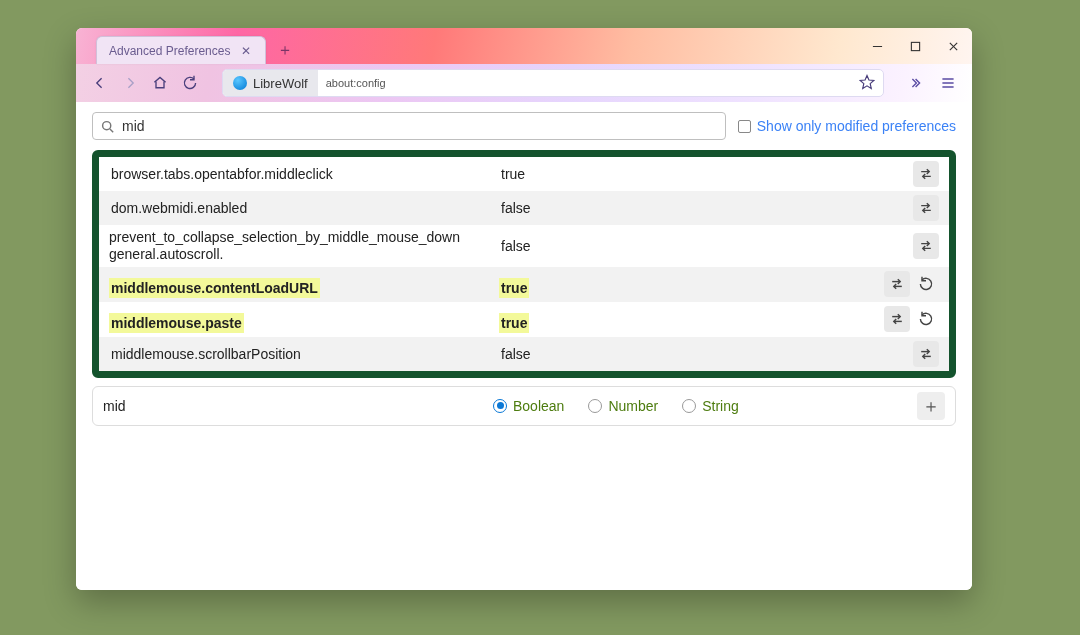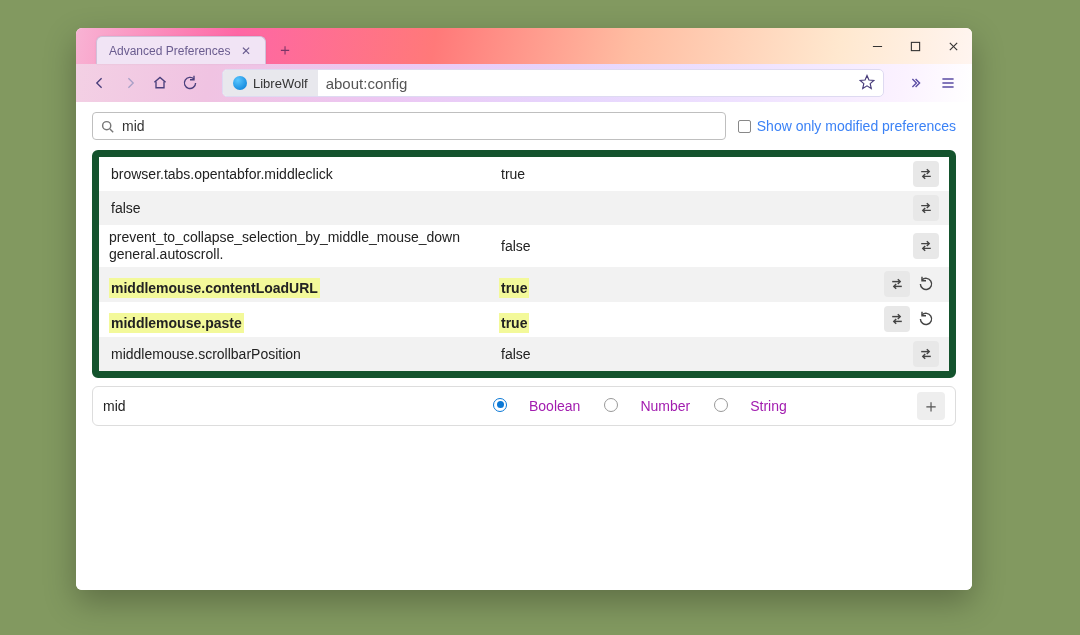--- a/index.html
+++ b/index.html
@@ -62,21 +62,21 @@
     flex:1; display:flex;align-items:center;
     background:#fff;
     border:1px solid #dedaf1;
     border-radius:5px;
     height:28px;
     margin:0 10px 0 16px;
     overflow:hidden;
   }
   .identity { height:100%; display:flex;align-items:center;background:#e8e8ed;padding:0 10px;gap:6px;font-size:13px;color:#333;}
   .identity .globe{width:14px;height:14px;border-radius:50%;background:radial-gradient(circle at 35% 30%,#5ac7ff,#0078d4);}
-  .url-text { padding:0 8px;color:#555;font-size:15px;}
+  .url-text { padding:0 8px;color:#555;font-size:11px;}
   .star { margin:0 8px 0 auto; cursor:pointer;}
   .star svg{width:16px;height:16px;fill:none;stroke:#4a3f7c;stroke-width:1.5;}
   .rt { display:flex;align-items:center;gap:6px;margin-left:4px;}
   .rt .nav-btn{color:#594aa3;}
   .rt .nav-btn svg{stroke:#594aa3;}
   
   .content { flex:1; background:#fff; padding:10px 16px 0 16px; overflow:auto;}
   .searchrow { display:flex; align-items:center; gap:12px; margin-bottom:10px;}
   .searchbox {
     flex:1; display:flex;align-items:center;
@@ -95,21 +95,21 @@
   .prow .pval{width:150px;}
   .prow .hl{display:inline-block;padding:2px 2px;}
   .prow .fill{flex:1;}
   .icon-btn{width:26px;height:26px;border-radius:4px;display:flex;align-items:center;justify-content:center;margin-left:3px; cursor:pointer;}
   .icon-btn.grey{background:#e8e8e8;}
   .icon-btn svg{width:16px;height:16px;stroke:#444;stroke-width:1.8;fill:none;}
   
   .newpref-wrap{margin-top:8px;border:1px solid #ddd;border-radius:6px;}
   .newpref-wrap .prow{min-height:38px;}
   .rgroup{display:flex;align-items:center;gap:24px;}
-  .radio{display:flex;align-items:flex-start;gap:22px;font-size:14px;color:#a21caf;cursor:pointer;}
+  .radio{display:flex;align-items:center;gap:6px;font-size:14px;color:#4d7c0f;cursor:pointer;}
   .rdot{width:14px;height:14px;border-radius:50%;border:1.5px solid #999;position:relative;}
   .rdot.sel{border-color:#0a78d6;}
   .rdot.sel::after{content:"";position:absolute;inset:2.5px;border-radius:50%;background:#0a78d6;}
   .plus-btn{width:28px;height:28px;border-radius:4px;background:#eee;display:flex;align-items:center;justify-content:center;font-size:18px;color:#555;margin-left:auto;cursor:pointer;}
   .multline{display:flex;flex-direction:column;line-height:1.2;}
 </style>
 </head>
 <body>
 
 <div class="window">
@@ -216,20 +216,21 @@
           <div class="icon-btn grey">
             <svg viewBox="0 0 20 20">
               <path d="M4 7h10"></path>
               <polyline points="11 4 14 7 11 10"></polyline>
               <path d="M16 13H6"></path>
               <polyline points="9 16 6 13 9 10"></polyline>
             </svg>
           </div>
         </div>
         <div class="prow striped">
+          <div class="pname"><span class="hl">dom.webmidi.enabled</span></div>
           <div class="pval"><span class="hl">false</span></div>
           <div class="fill"></div>
           <div class="icon-btn grey">
             <svg viewBox="0 0 20 20">
               <path d="M4 7h10"></path>
               <polyline points="11 4 14 7 11 10"></polyline>
               <path d="M16 13H6"></path>
               <polyline points="9 16 6 13 9 10"></polyline>
             </svg>
           </div>

